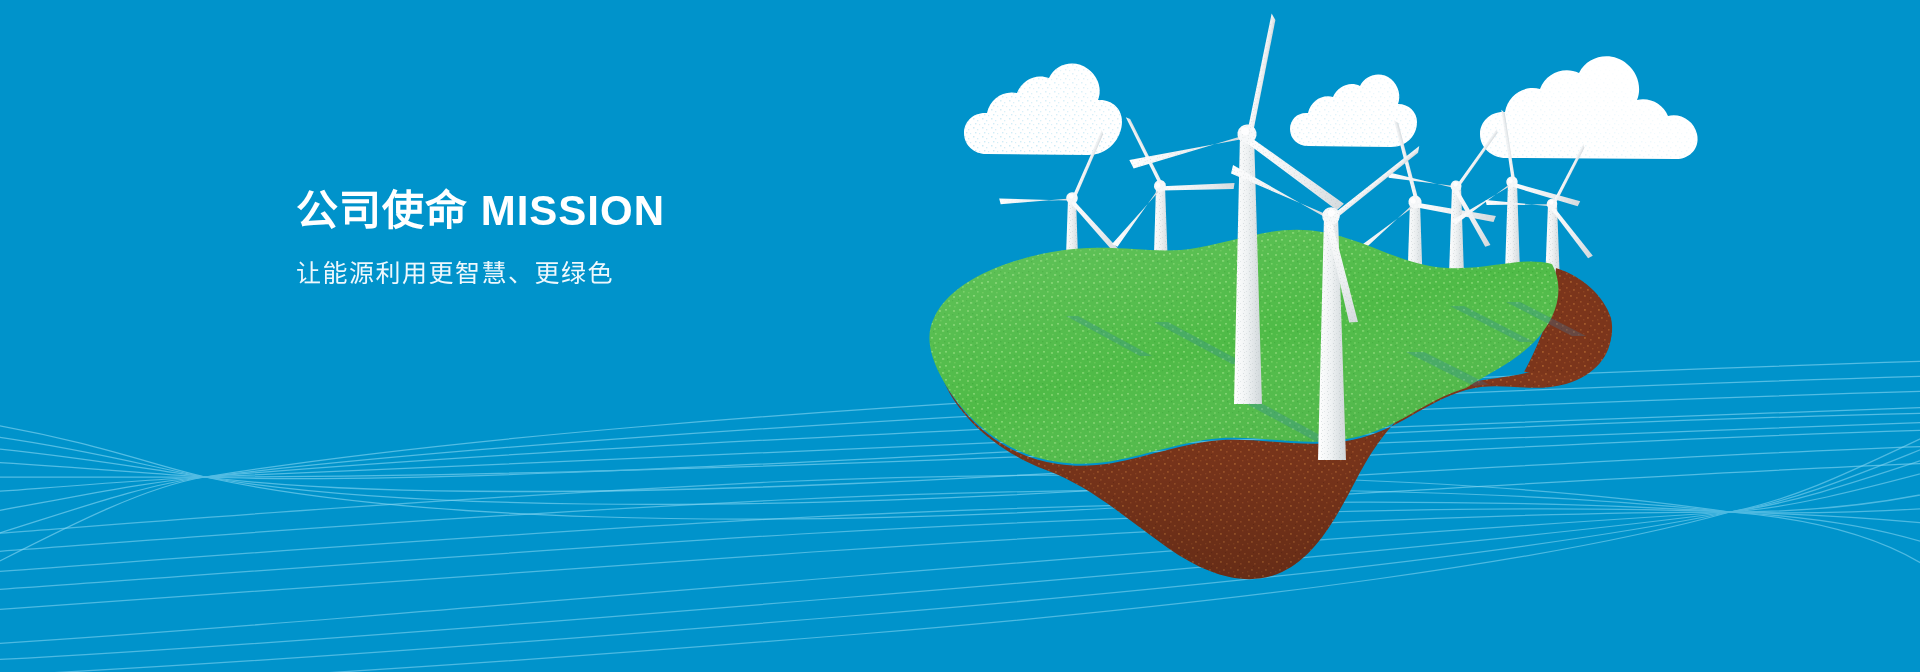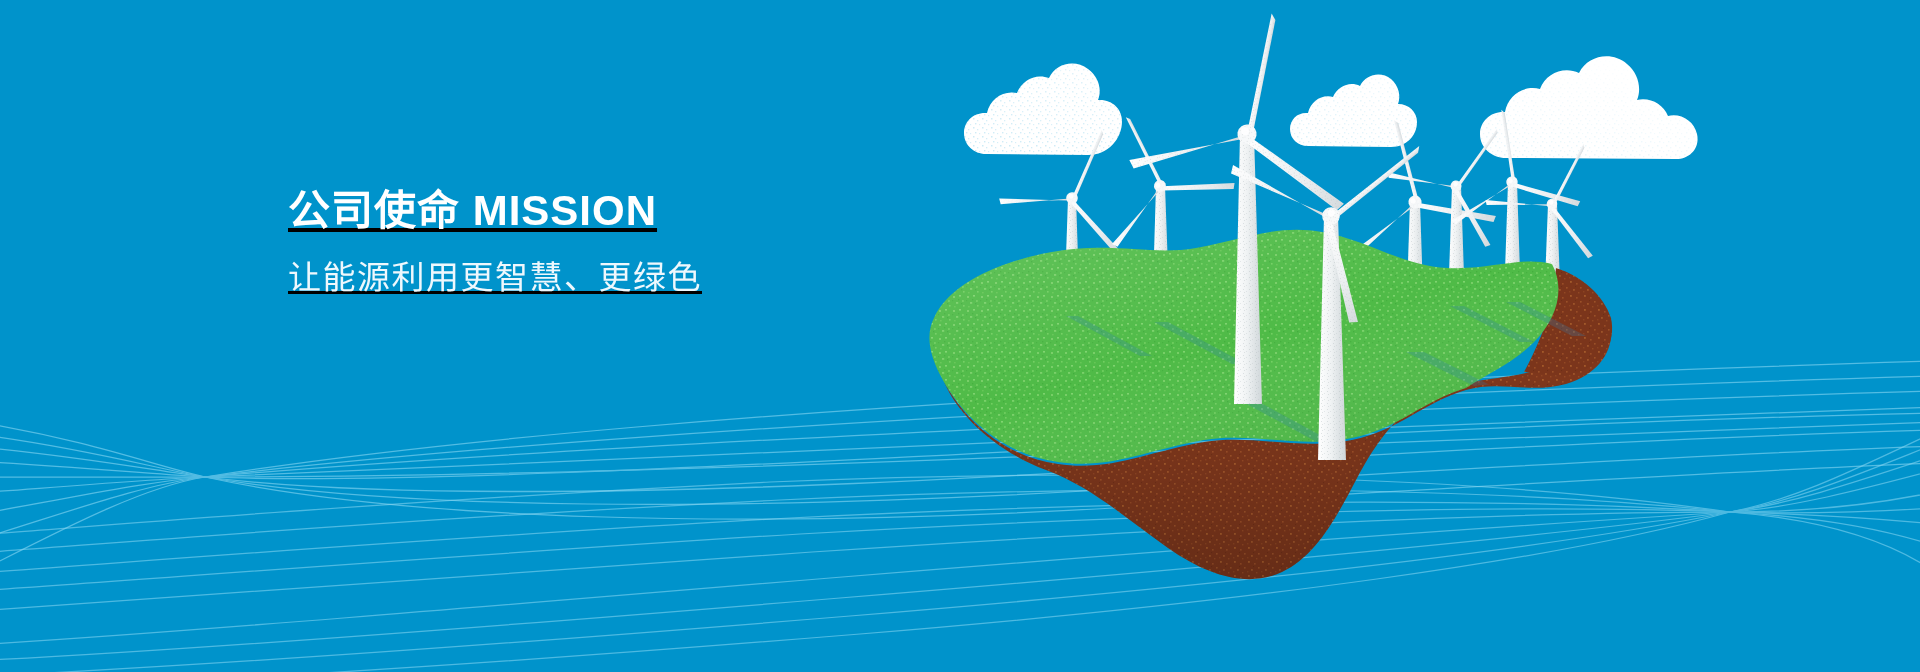--- a/index.html
+++ b/index.html
@@ -18,39 +18,38 @@
   }
   #bg-layer, #wave-layer, #art-layer {
     position: absolute;
     inset: 0;
     width: 1920px;
     height: 672px;
     display: block;
   }
   #text-block {
     position: absolute;
-    left: 288px;
+    left: 296px;
     top: 186px;
     width: 720px;
     z-index: 5;
     user-select: none;
-    text-decoration: underline;
   }
   #headline {
     margin: 0;
     font-size: 42px;
     font-weight: 700;
     color: #ffffff;
     letter-spacing: 1px;
     line-height: 1.18;
     white-space: nowrap;
   }
   #subline {
     margin: 22px 0 0 0;
-    font-size: 33px;
+    font-size: 25px;
     font-weight: 400;
     color: #eef8fd;
     letter-spacing: 1.5px;
     line-height: 1.2;
     white-space: nowrap;
   }
 </style>
 </head>
 <body>
 

